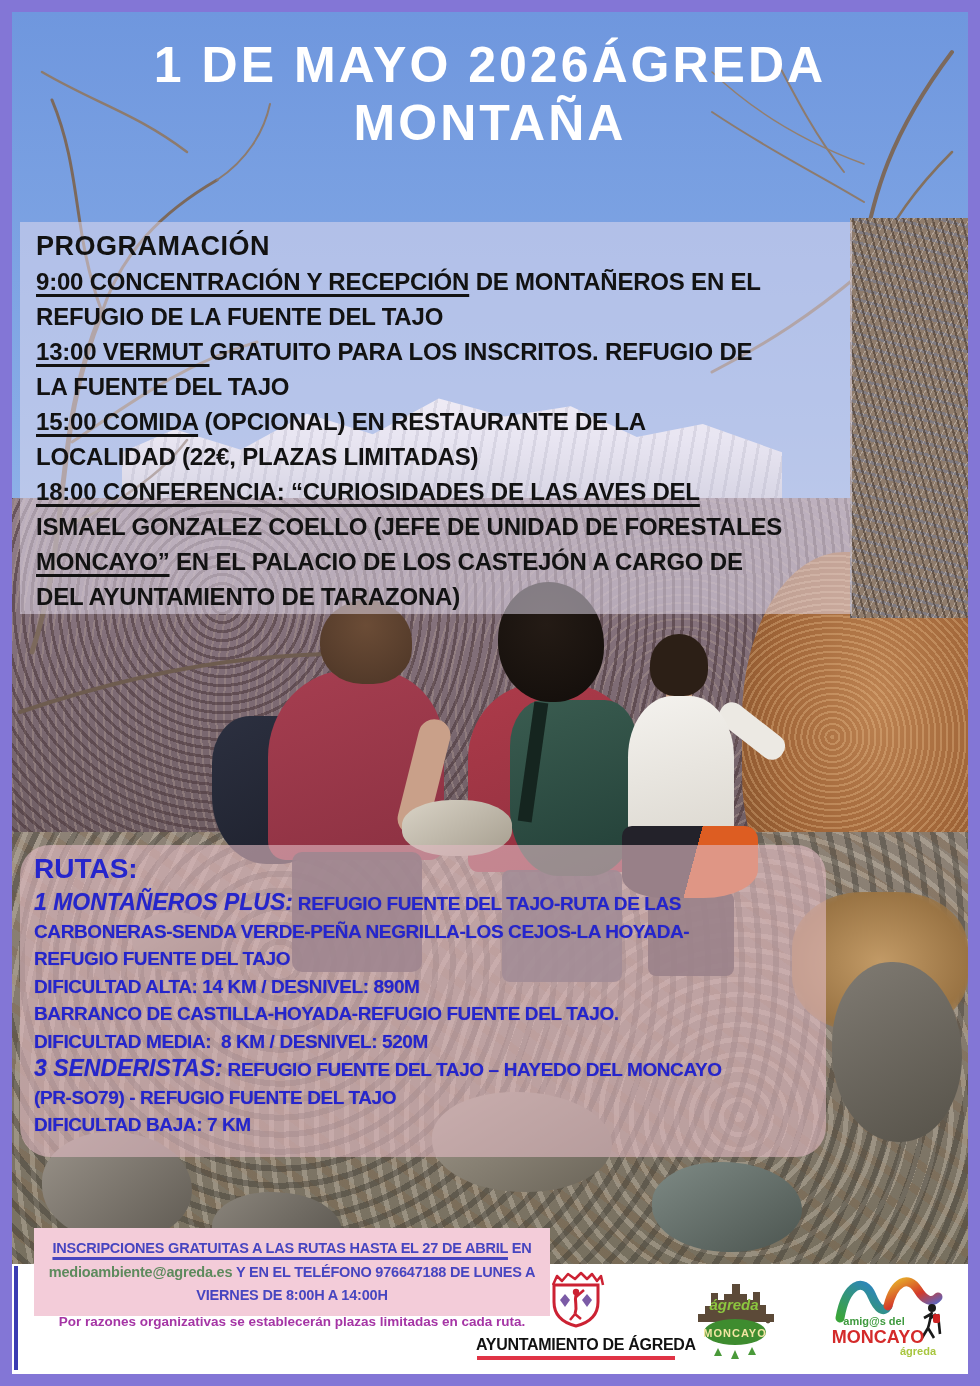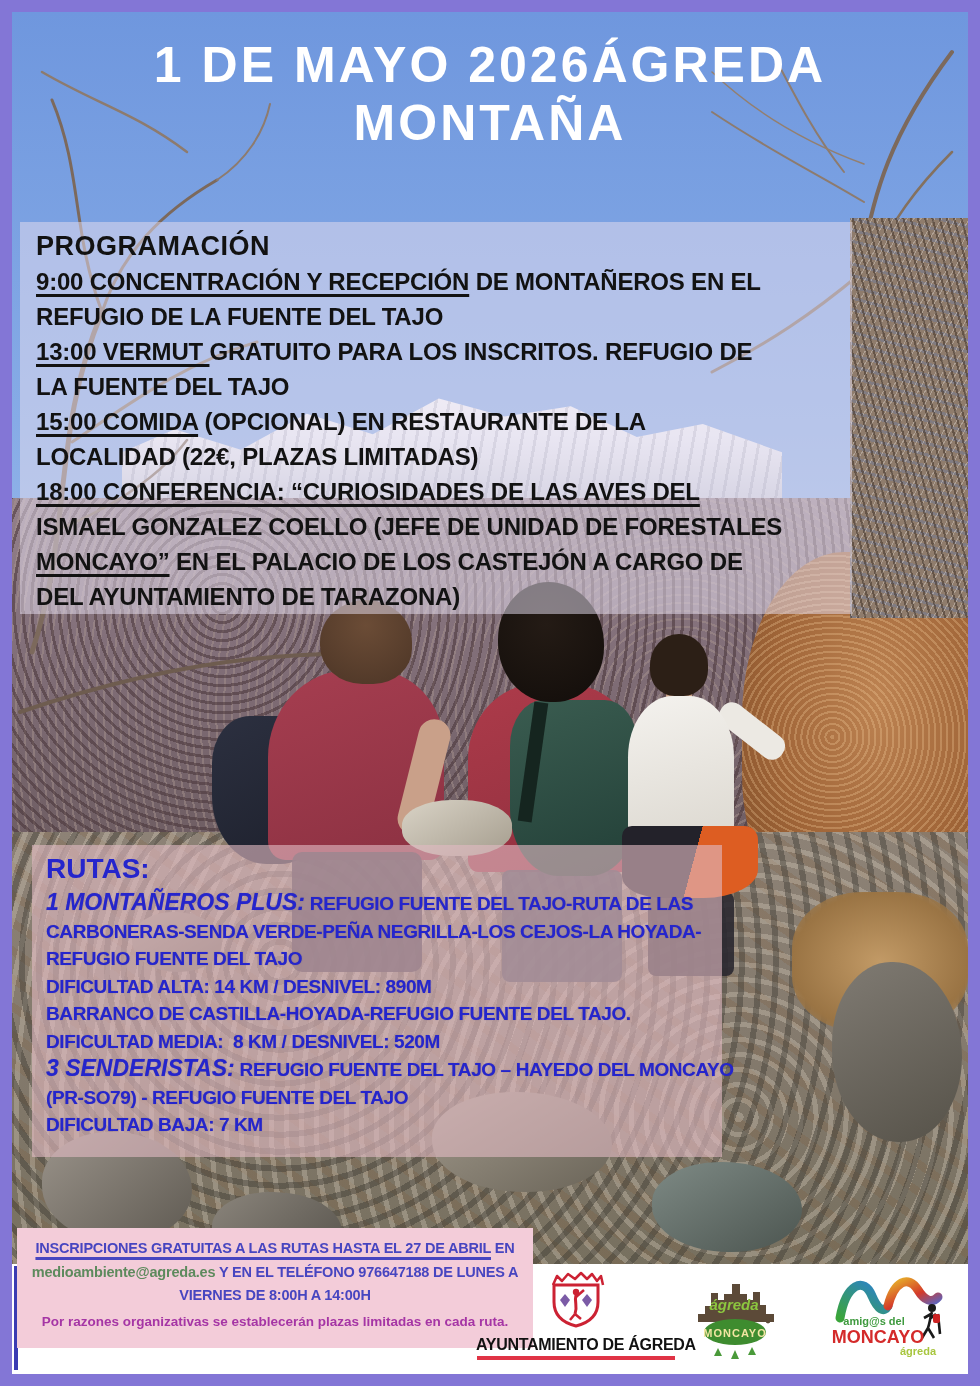--- a/index.html
+++ b/index.html
@@ -76,30 +76,30 @@
   .title{left:24px;top:24px;width:908px;color:#fff;font-weight:700;letter-spacing:3px;
          text-align:center;line-height:58px;font-size:50px;}
   .t1{display:flex;justify-content:center;padding:0 12px;}
   
   .ovp{left:8px;top:210px;width:832px;height:392px;background:rgba(228,220,238,.52);
        color:#121212;padding:6px 14px 0 16px;box-sizing:border-box;}
   .ovp h2{margin:0;font-size:27px;line-height:36px;letter-spacing:.5px;}
   .ovp .tline{font-weight:700;font-size:24px;line-height:35px;letter-spacing:-.2px;white-space:pre;}
   .u{text-decoration:underline;text-underline-offset:4px;text-decoration-thickness:2.5px;}
   
-  .ovr{left:20px;top:833px;width:690px;height:312px;background:rgba(224,185,193,.62);
-       color:#2525cc;padding:8px 12px 0 14px;box-sizing:border-box;}
+  .ovr{left:8px;top:833px;width:806px;height:312px;background:rgba(224,185,193,.62);
+       color:#2525cc;padding:8px 12px 0 14px;box-sizing:border-box;border-radius:30px;}
   .ovr h2{margin:0 0 4px 0;font-size:28px;line-height:32px;color:#2525cc;}
   .ovr .tline{font-weight:700;font-size:19px;line-height:27.5px;letter-spacing:-.4px;white-space:pre;
               text-shadow:0 0 1px rgba(20,20,120,.35);}
   .ovr .name{font-size:23px;font-style:italic;letter-spacing:0;}
   
   .strip{left:0;top:1252px;width:956px;height:110px;background:#ffffff;}
   .blueline{left:2px;top:1254px;width:4px;height:104px;background:#3b3bb2;}
-  .pinkbox{left:5px;top:1216px;width:516px;height:120px;background:#f3ccd9;
+  .pinkbox{left:22px;top:1216px;width:516px;height:88px;background:#f3ccd9;
            color:#4745c0;text-align:center;box-sizing:border-box;padding-top:9px;}
   .pinkbox .tline{font-weight:700;font-size:14.5px;line-height:23.5px;letter-spacing:-.2px;white-space:pre;}
   .pinkbox .email{color:#5d8a5d;}
   .pinkbox .note{font-weight:700;font-size:13.5px;line-height:23px;color:#a535a5;white-space:pre;margin-top:2px;}
   
   .ayto{left:464px;top:1256px;width:200px;text-align:center;}
   .ayto .label{font-weight:700;font-size:16px;color:#111;white-space:nowrap;margin-top:2px;letter-spacing:-.3px;}
   .ayto .bar{width:198px;height:4px;background:#e03345;margin:2px auto 0;}
   .lgm{left:676px;top:1260px;}
   .lga{left:820px;top:1250px;}

